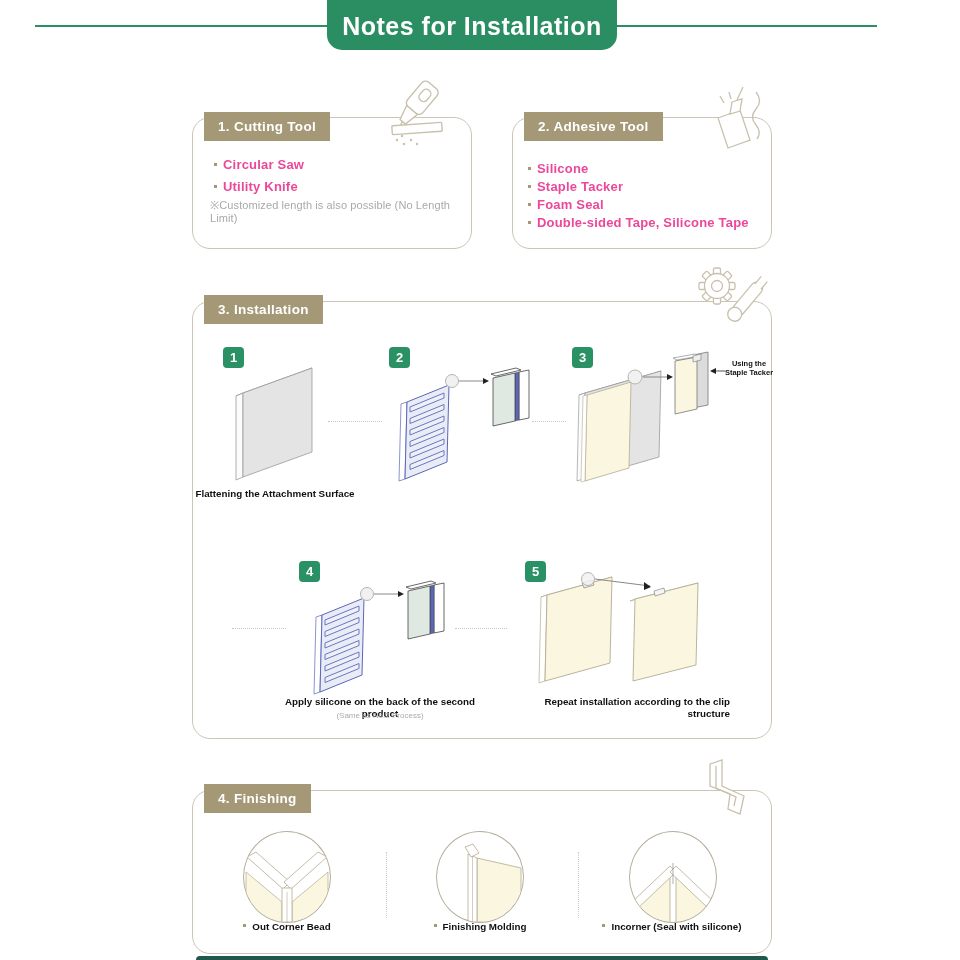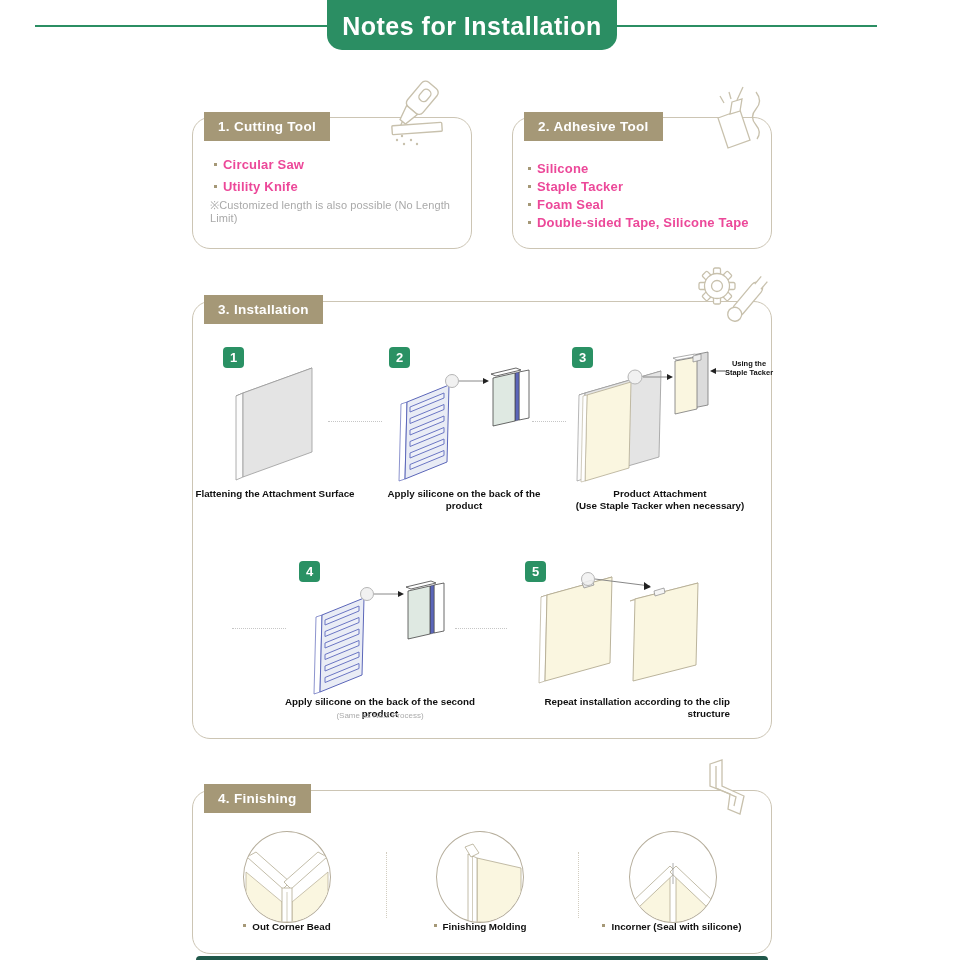--- a/index.html
+++ b/index.html
@@ -181,25 +181,20 @@
     <polygon points="118,11 126,9 126,15 118,17" fill="#eee" stroke="#777" stroke-width=".6"></polygon>
     <line x1="141" y1="26" x2="150" y2="26" stroke="#555" stroke-width="1"></line>
     <polygon points="141,23 135,26 141,29" fill="#222"></polygon>
   </svg>
   <div class="anno" style="left:718px;top:359px;width:62px;">
     <div>Using the</div>
     <div>Staple Tacker</div>
   </div>
 
   <div class="cap" style="left:190px;top:488px;width:170px;">Flattening the Attachment Surface</div>
-  <div class="cap" style="left:374px;top:488px;width:180px;">Apply silicone on the back of the product</div>
-  <div class="cap" style="left:570px;top:488px;width:180px;">
-    <div>Product Attachment</div>
-    <div>(Use Staple Tacker when necessary)</div>
-  </div>
 
   <div class="dots-h" style="left:232px;top:628px;width:54px;"></div>
   <div class="dots-h" style="left:455px;top:628px;width:52px;"></div>
 
   <svg style="left:310px;top:563px;" width="140" height="132" viewBox="0 0 140 132">
     <polygon points="6,54 12,52 10,129 4,131" fill="#fff" stroke="#5b66b9" stroke-width=".7"></polygon>
     <polygon points="12,52 54,35 52,112 10,129" fill="#e9ecf5" stroke="#5b66b9" stroke-width="1"></polygon>
     <g fill="#eef0f8" stroke="#6b76c4" stroke-width="1">
       <polygon points="15,57 49,43 49,48 15,62"></polygon>
       <polygon points="15,68.5 49,54.5 49,59.5 15,73.5"></polygon>

